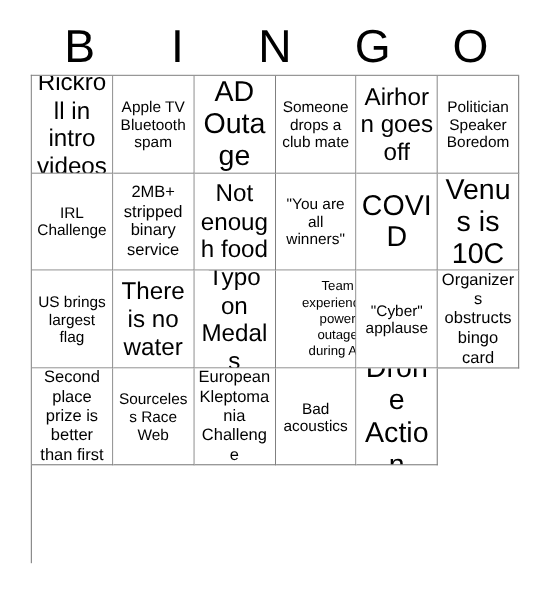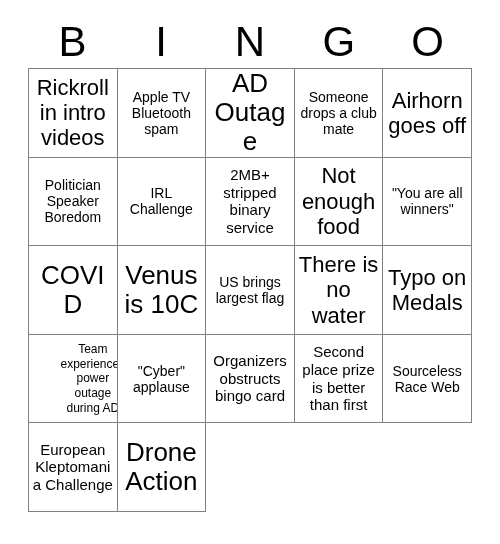--- a/index.html
+++ b/index.html
@@ -46,21 +46,21 @@
   }
 
   
   .grid {
     position: absolute;
     left: 28px;
     top: 68px;
     width: 444px;
     height: 444px;
     display: grid;
-    grid-template-columns: repeat(5, 1fr);
+    grid-template-columns: repeat(6, 1fr);
     grid-template-rows: repeat(5, 1fr);
     border-top: 1px solid #808080;
     border-left: 1px solid #808080;
     box-sizing: border-box;
     background: #ffffff;
   }
 
   .cell {
     border-right: 1px solid #808080;
     border-bottom: 1px solid #808080;
@@ -161,18 +161,21 @@
       </div>
       <div class="cell fs-sm">
         <span class="cell-text">Second place prize is better than first</span>
       </div>
       <div class="cell fs-md">
         <span class="cell-text">Sourceless Race Web</span>
       </div>
       <div class="cell fs-sm">
         <span class="cell-text">European Kleptomania Challenge</span>
       </div>
+      <div class="cell fs-md">
+        <span class="cell-text">Bad acoustics</span>
+      </div>
       <div class="cell fs-xl">
         <span class="cell-text">Drone Action</span>
       </div>
     </div>
 
 </div>
 
 </body></html>

